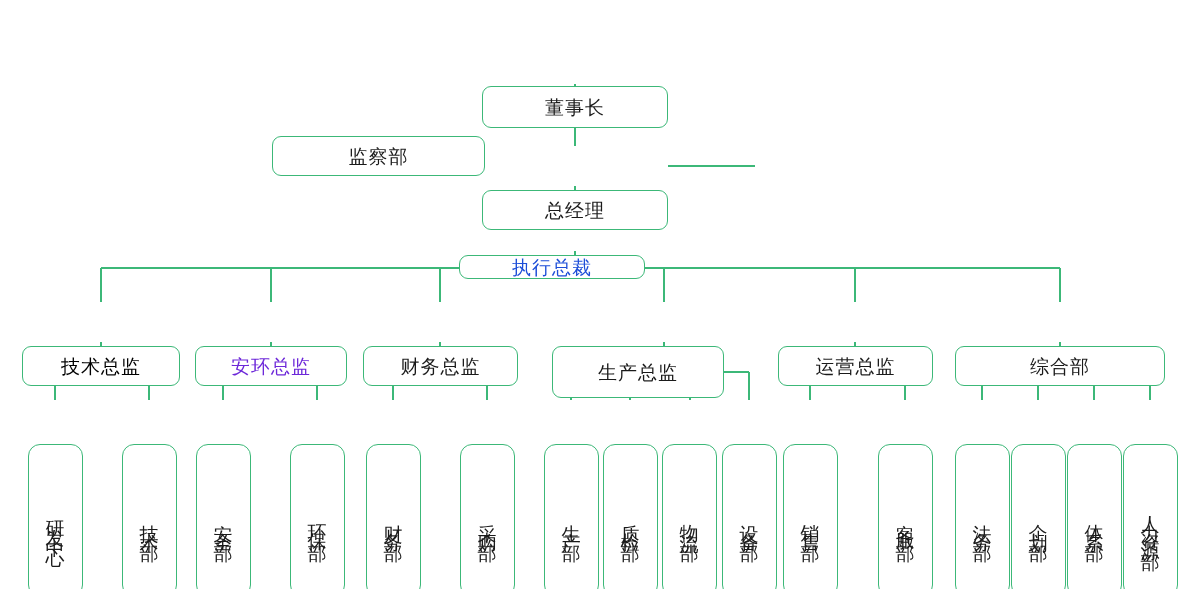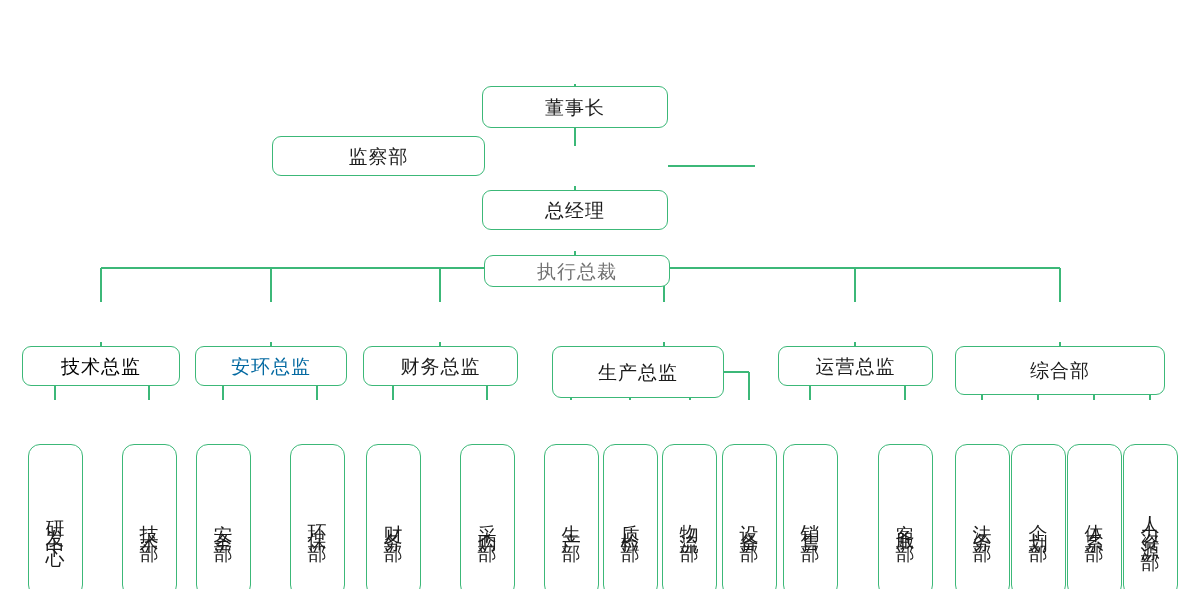--- a/index.html
+++ b/index.html
@@ -116,40 +116,40 @@
 
   <div class="node horiz" style="left: 272px; top: 92px; width: 213px; height: 40px; border-color: rgb(60, 184, 120); color: rgb(26, 26, 26);">
     <span class="label">监察部</span>
   </div>
 
   <div class="node horiz" style="left: 482px; top: 146px; width: 186px; height: 40px; border-color: rgb(60, 184, 120); color: rgb(26, 26, 26); align-items: center;">
     <span class="label">总经理</span>
   </div>
 
 
-  <div class="node horiz" style="left: 484px; top: 211px; width: 186px; height: 32px; border-color: rgb(60, 184, 120); color: #737373;">
+  <div class="node horiz" style="left: 459px; top: 211px; width: 186px; height: 24px; border-color: rgb(60, 184, 120); color: #1d4ed8;">
     <span class="label">执行总裁</span>
   </div>
 
   <div class="node horiz" style="left: 22px; top: 302px; width: 158px; height: 40px; border-color: rgb(60, 184, 120); color: #000000;">
     <span class="label">技术总监</span>
   </div>
-  <div class="node horiz" style="left: 195px; top: 302px; width: 152px; height: 40px; border-color: rgb(60, 184, 120); color: #0369a1;">
+  <div class="node horiz" style="left: 195px; top: 302px; width: 152px; height: 40px; border-color: rgb(60, 184, 120); color: #6d28d9;">
     <span class="label">安环总监</span>
   </div>
   <div class="node horiz" style="left: 363px; top: 302px; width: 155px; height: 40px; border-color: rgb(60, 184, 120); color: rgb(26, 26, 26);">
     <span class="label">财务总监</span>
   </div>
   <div class="node horiz" style="left: 552px; top: 302px; width: 172px; height: 52px; border-color: rgb(60, 184, 120); color: rgb(26, 26, 26);">
     <span class="label">生产总监</span>
   </div>
   <div class="node horiz" style="left: 778px; top: 302px; width: 155px; height: 40px; border-color: rgb(60, 184, 120); color: rgb(26, 26, 26); text-align: center;">
     <span class="label">运营总监</span>
   </div>
-  <div class="node horiz" style="left: 955px; top: 302px; width: 210px; height: 49px; border-color: rgb(60, 184, 120); color: rgb(26, 26, 26);">
+  <div class="node horiz" style="left: 955px; top: 302px; width: 210px; height: 40px; border-color: rgb(60, 184, 120); color: rgb(26, 26, 26);">
     <span class="label">综合部</span>
   </div>
 
   <div class="node vert" style="left: 28px; top: 400px; width: 55px; height: 153px; border-color: rgb(60, 184, 120); color: rgb(26, 26, 26);">
     <span class="label">研发中心</span>
   </div>
   <div class="node vert" style="left: 122px; top: 400px; width: 55px; height: 153px; border-color: rgb(60, 184, 120); color: rgb(26, 26, 26);">
     <span class="label">技术部</span>
   </div>
   <div class="node vert" style="left: 196px; top: 400px; width: 55px; height: 153px; border-color: rgb(60, 184, 120); color: rgb(26, 26, 26);">

